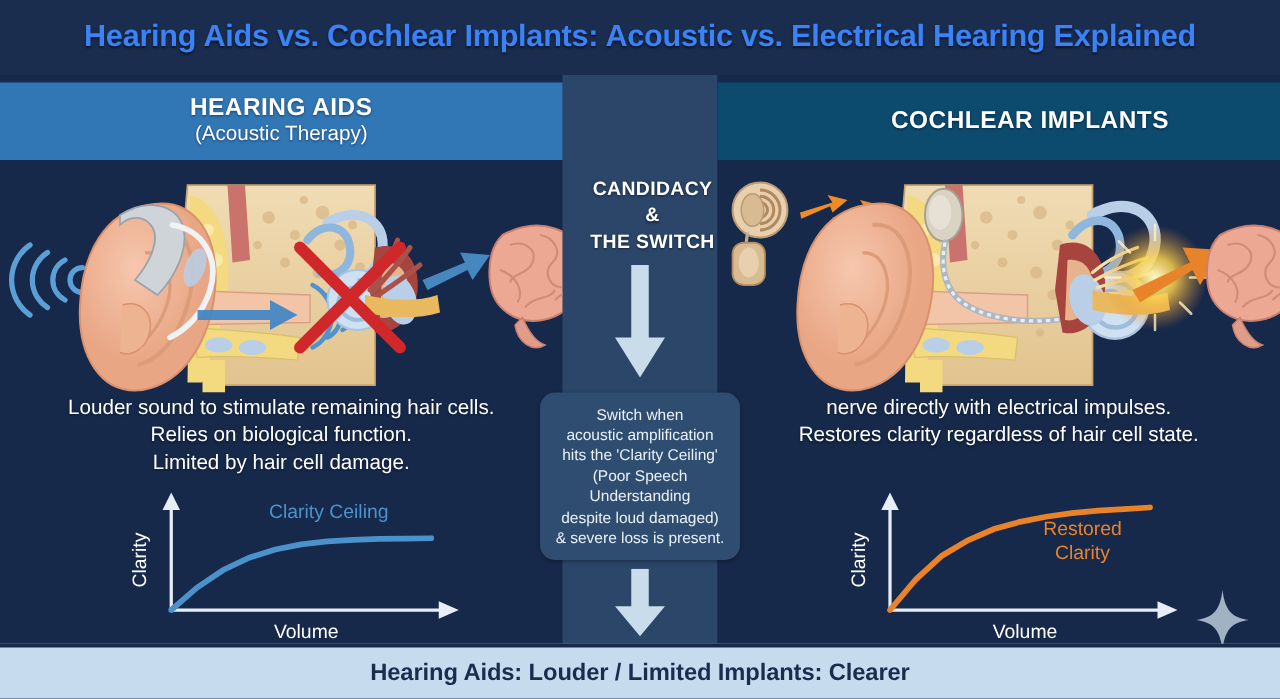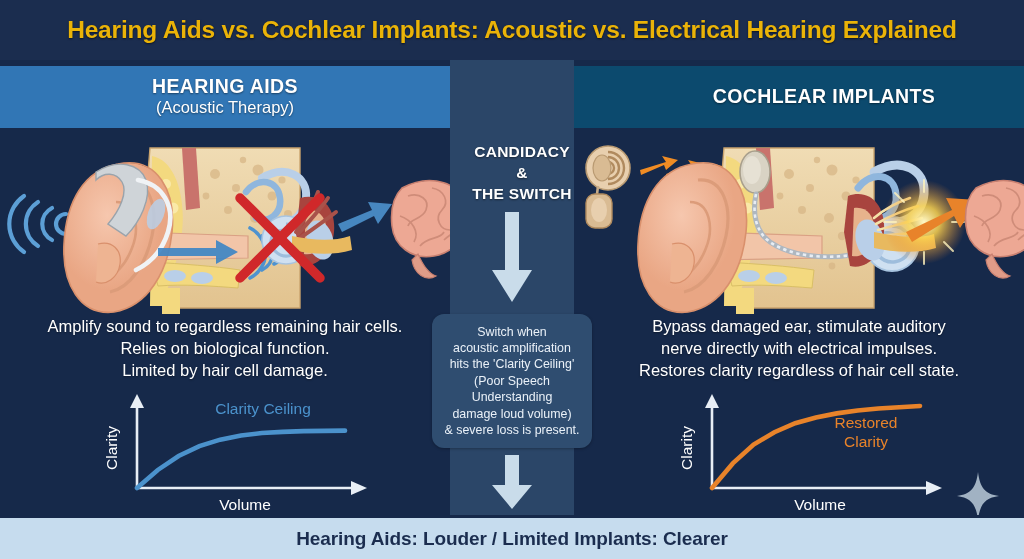--- a/index.html
+++ b/index.html
@@ -10,21 +10,21 @@
   }
   #poster { position:relative; width:1024px; height:559px; background:#16294a; }
 
   
   .title-bar {
     position:absolute; left:0; top:0; width:1024px; height:60px;
     background:#1b2d4f;
     display:flex; align-items:center; justify-content:center;
   }
   .title-bar .t {
-    color:#eab308; font-size:24.5px; font-weight:bold; letter-spacing:-0.2px;
+    color:#3b82f6; font-size:24.5px; font-weight:bold; letter-spacing:-0.2px;
     text-shadow:0 1px 2px rgba(0,0,0,.55);
   }
 
   
   .col-left-bg  { position:absolute; left:0;   top:60px; width:450px; height:455px; background:#16294a; }
   .col-mid-bg   { position:absolute; left:450px; top:60px; width:124px; height:455px; background:#2a4straw; }
   .col-mid-bg   { background:#2c4straw; }
   .col-mid-bg   { background:#2b4668; }
   .col-right-bg { position:absolute; left:574px; top:60px; width:450px; height:455px; background:#16294a; }
 
@@ -372,39 +372,38 @@
     </svg>
   </div>
 
   <div class="mid-box">
     <div class="mb">
       <div>Switch when</div>
       <div>acoustic amplification</div>
       <div>hits the 'Clarity Ceiling'</div>
       <div>(Poor Speech</div>
       <div>Understanding</div>
-      <div>damage loud volume)</div>
+      <div>despite loud damaged)</div>
       <div>&amp; severe loss is present.</div>
     </div>
   </div>
 
   <div class="arrow-down arrow-2" style="left:512px;">
     <svg width="44" height="56" viewBox="0 0 44 56">
       <path d="M15,0 L29,0 L29,30 L42,30 L22,54 L2,30 L15,30 Z" fill="#c9dcea"></path>
     </svg>
   </div>
 
   <div class="desc desc-left">
-    <div>Amplify sound to regardless remaining hair cells.</div>
+    <div>Louder sound to stimulate remaining hair cells.</div>
     <div>Relies on biological function.</div>
     <div>Limited by hair cell damage.</div>
   </div>
 
   <div class="desc desc-right">
-    <div>Bypass damaged ear, stimulate auditory</div>
     <div>nerve directly with electrical impulses.</div>
     <div>Restores clarity regardless of hair cell state.</div>
   </div>
 
   <div class="chart chart-left">
     <svg id="chart0" width="330" height="124" viewBox="0 0 330 124">
       <g stroke="#e8eef5" stroke-width="2.6" fill="none" stroke-linecap="round">
         <line x1="42" y1="96" x2="42" y2="10"></line>
         <line x1="42" y1="96" x2="262" y2="96"></line>
       </g>

